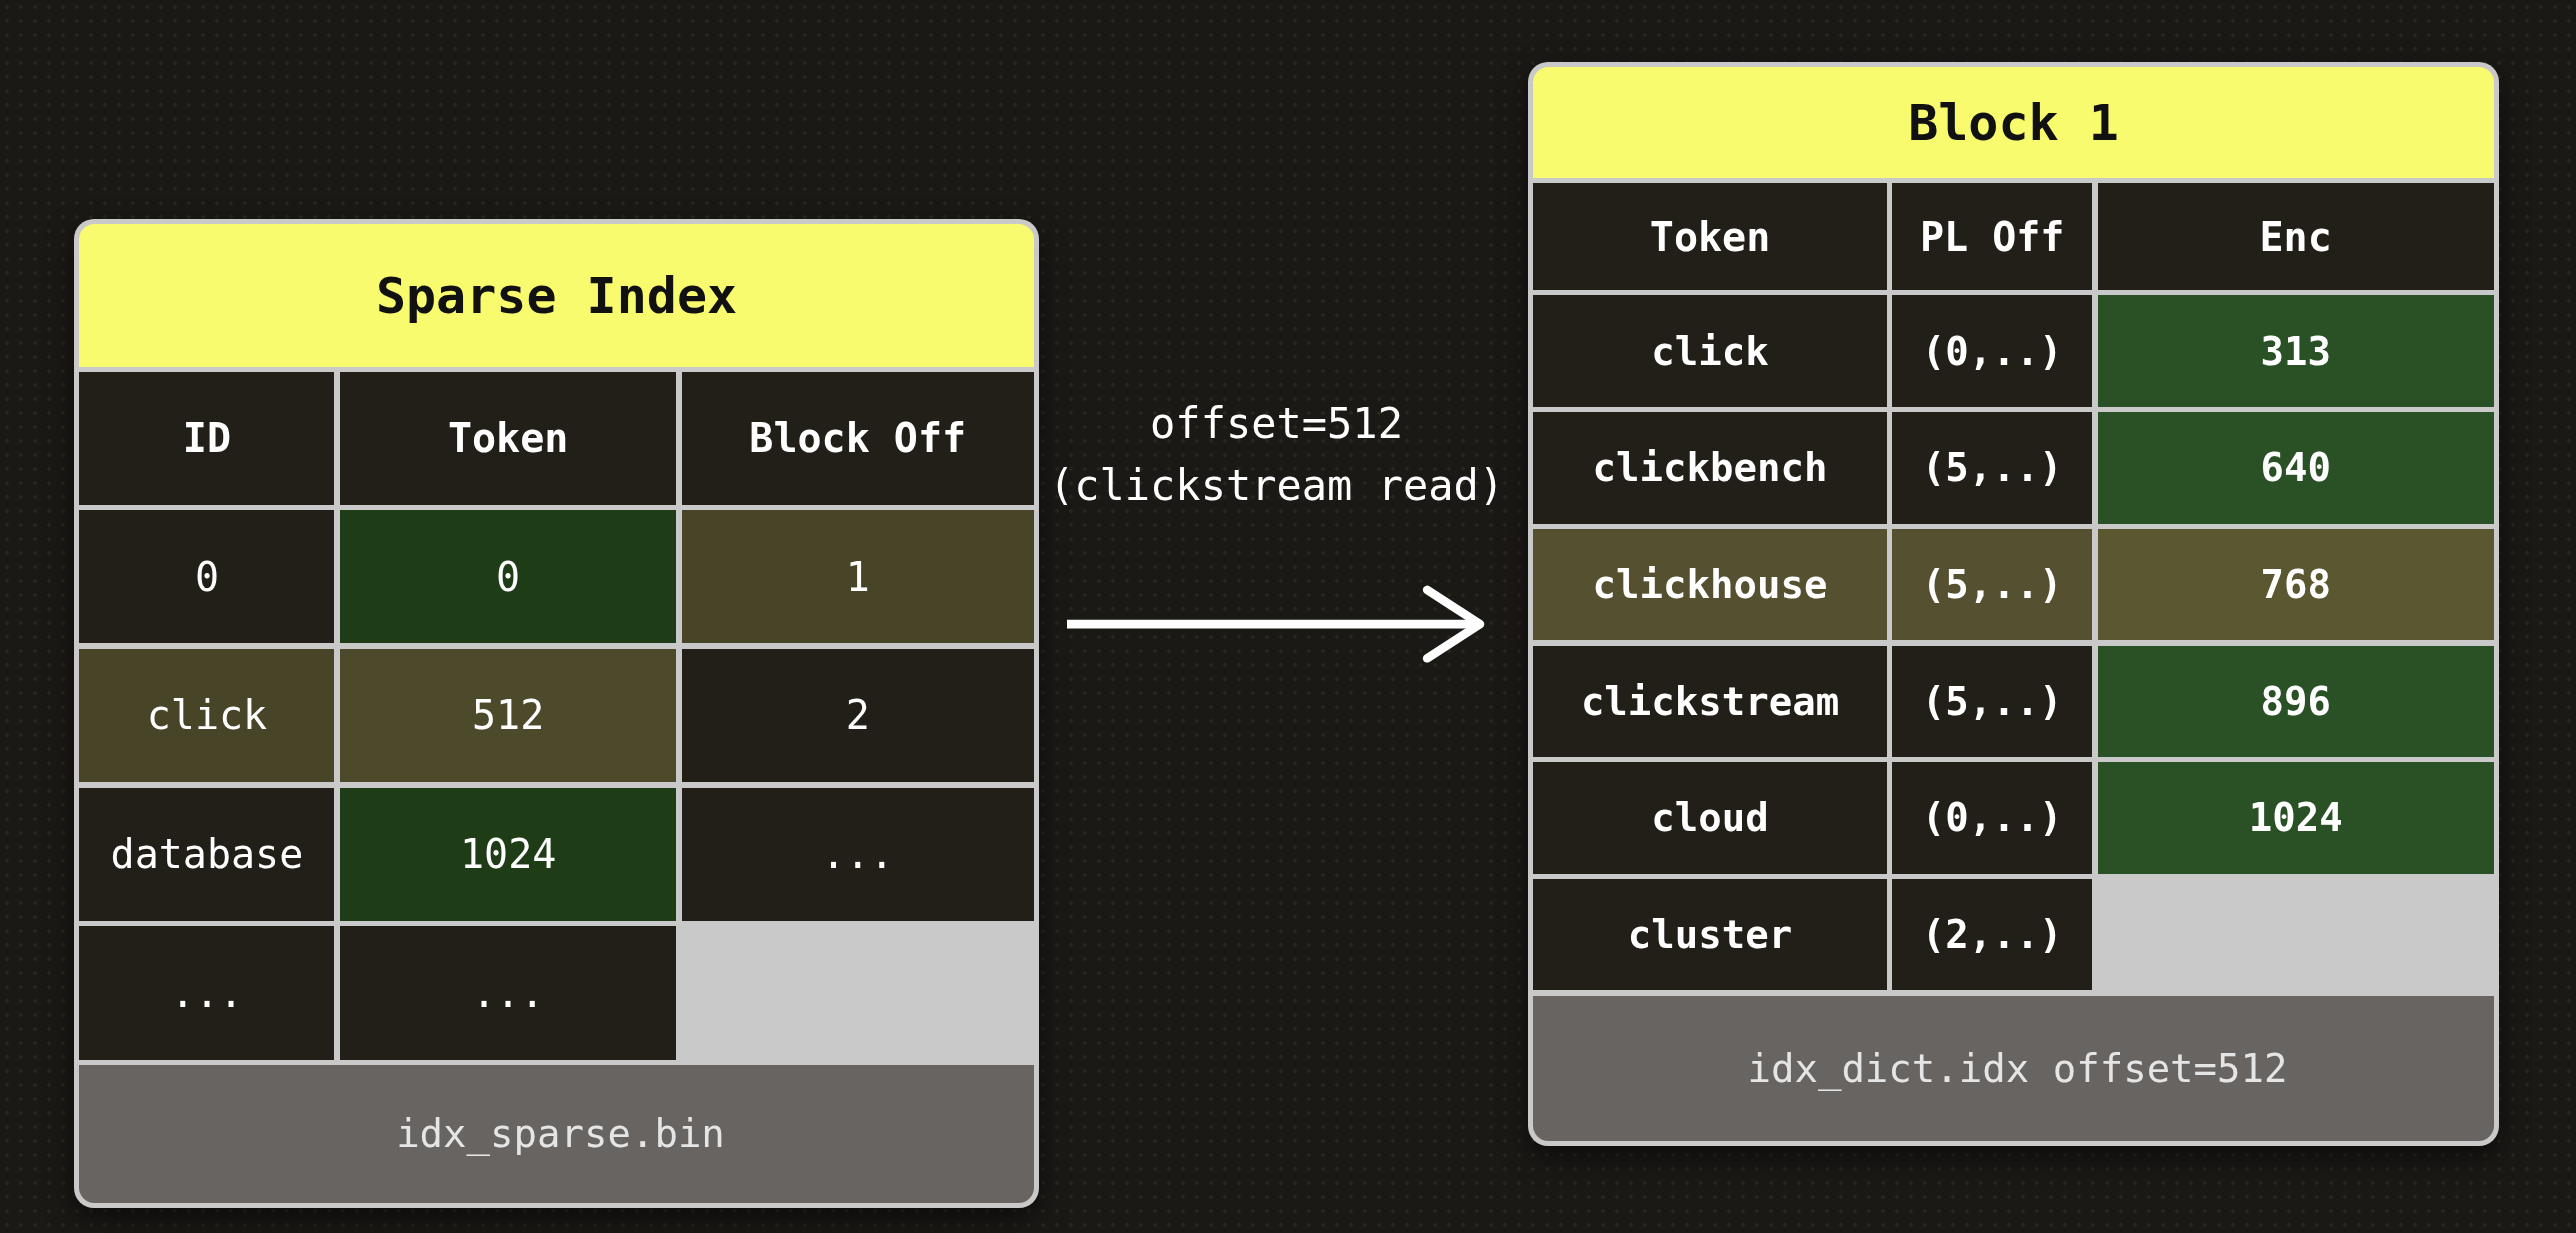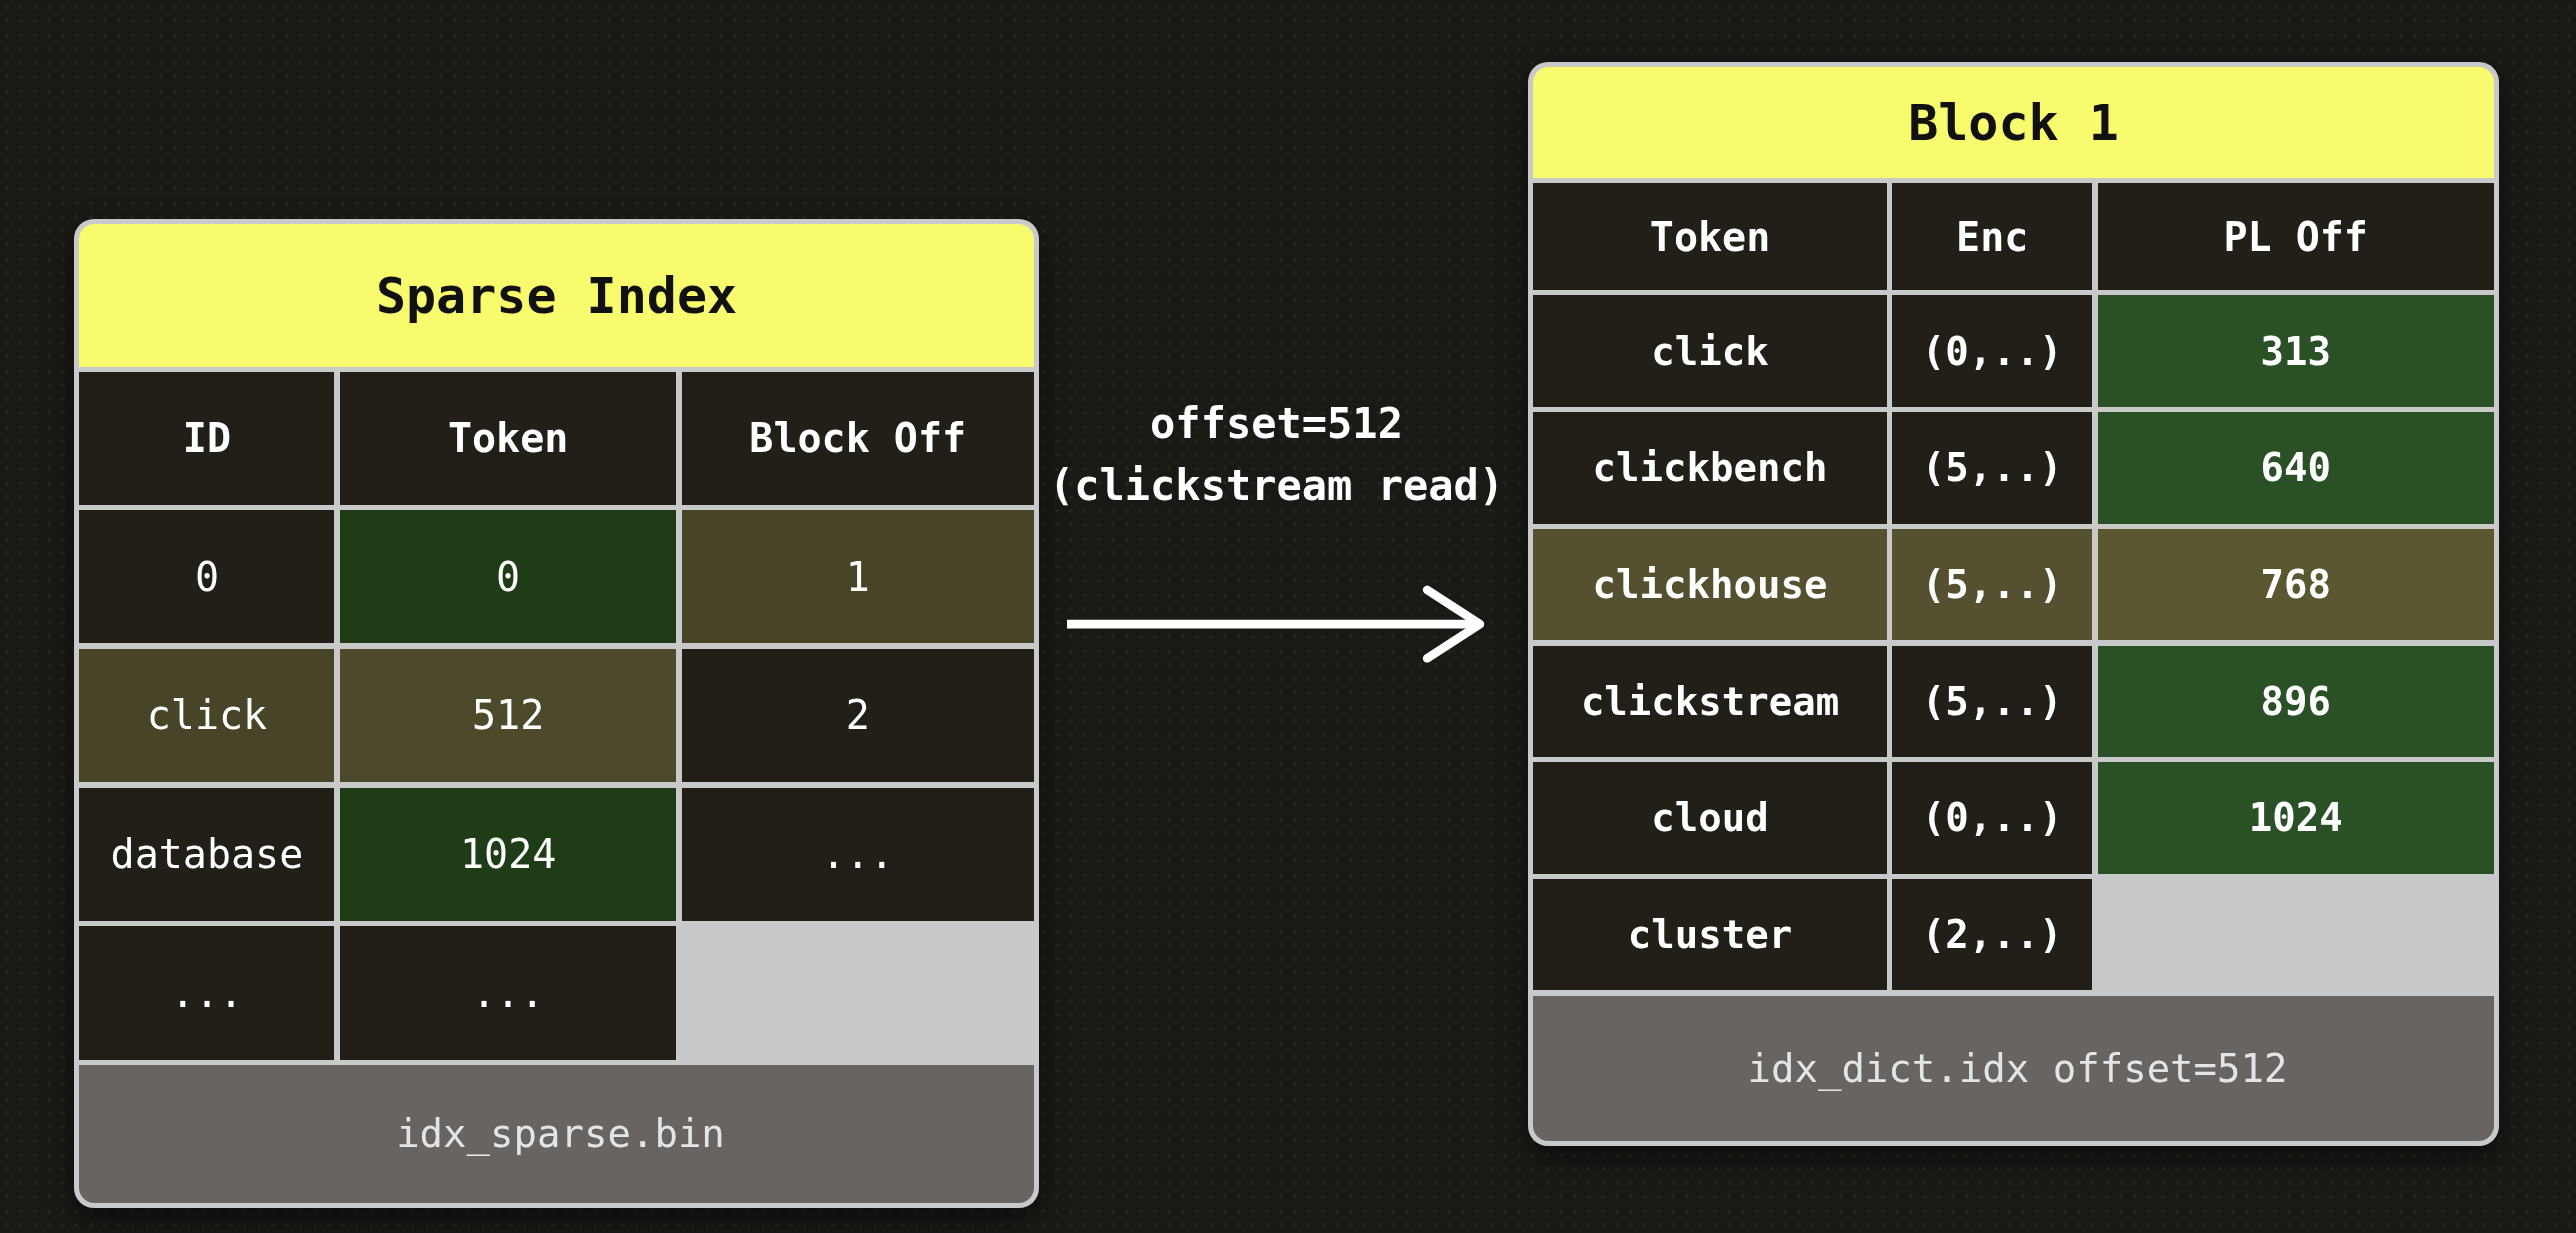--- a/index.html
+++ b/index.html
@@ -81,21 +81,21 @@
   .olive-la { background: #4c4a2b; }
   .olive-r  { background: #555130; }
   .olive-ra { background: #5b5730; }
 
   
   #arrow-label {
     position: absolute;
     left: 1012px; top: 393px; width: 529px;
     text-align: center;
     color: #ffffff;
-    font-weight: bold;
+    font-weight: normal;
     font-size: 42px;
     line-height: 62px;
   }
   #arrow-svg {
     position: absolute;
     left: 1055px; top: 572px;
   }
 </style>
 </head>
 <body>
@@ -134,22 +134,22 @@
 
   <svg id="arrow-svg" width="444" height="105" viewBox="0 0 570 135">
     <line x1="15" y1="67" x2="544" y2="67" stroke="#ffffff" stroke-width="11"></line>
     <path d="M 478 23 L 546 67 L 478 111" fill="none" stroke="#ffffff" stroke-width="11" stroke-linecap="round" stroke-linejoin="round"></path>
   </svg>
 
   <div id="right-card" class="card">
     <div class="title-bar">Block 1</div>
 
     <div class="hdr">Token</div>
+    <div class="hdr">PL Off</div>
     <div class="hdr">Enc</div>
-    <div class="hdr">PL Off</div>
 
     <div class="cell">click</div>
     <div class="cell">(0,..)</div>
     <div class="cell green-r">313</div>
 
     <div class="cell">clickbench</div>
     <div class="cell">(5,..)</div>
     <div class="cell green-r">640</div>
 
     <div class="cell olive-r">clickhouse</div>

